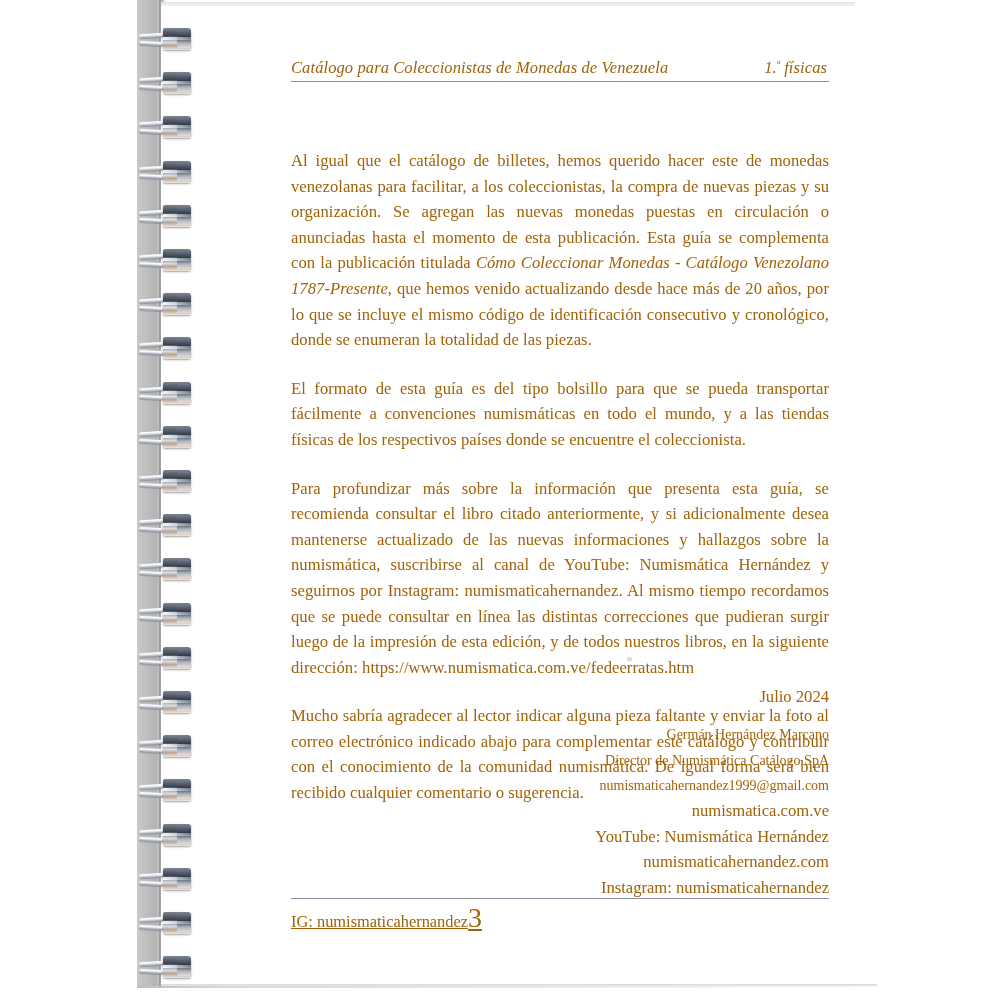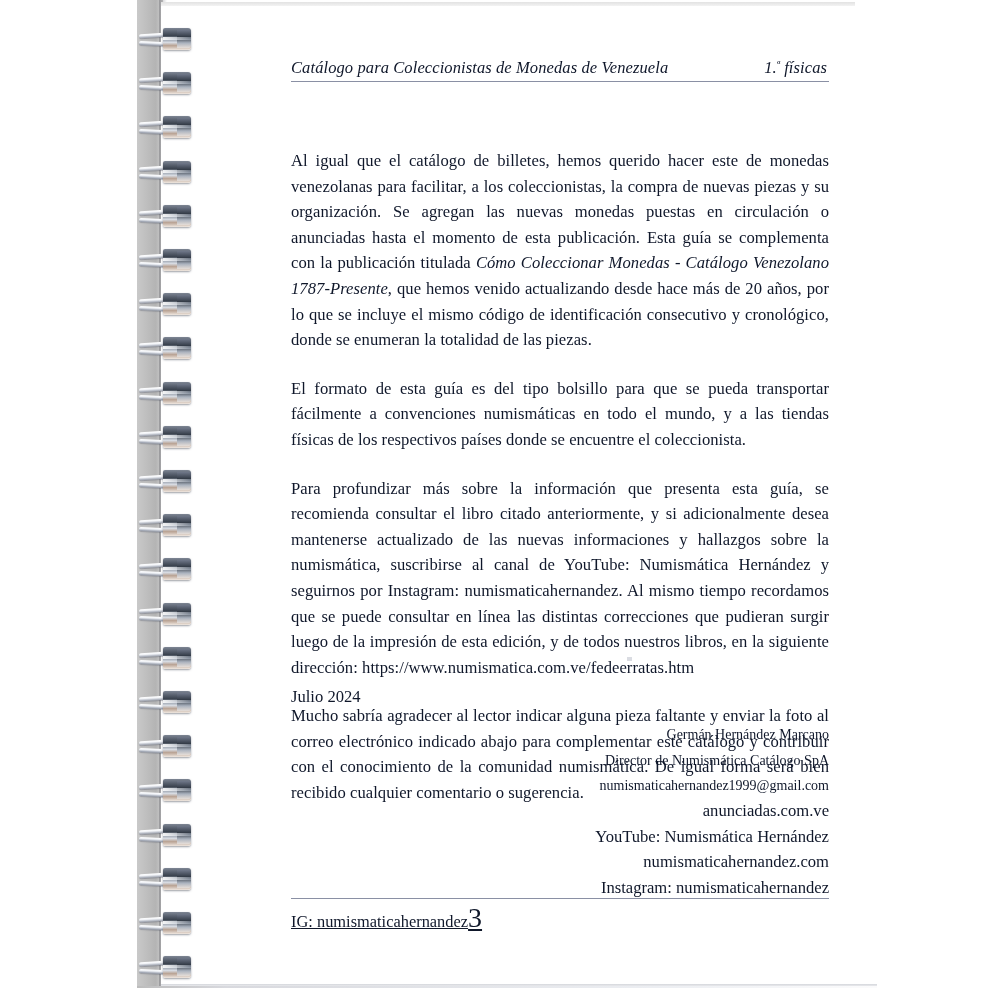--- a/index.html
+++ b/index.html
@@ -146,21 +146,21 @@
     border-radius: 0 2px 2px 0;
   }
 
   
   .content {
     position: absolute;
     left: 0;
     top: 0;
     width: 694px;
     height: 979px;
-    color: #0f172a;
+    color: #a16207;
   }
 
   .running-head {
     position: absolute;
     left: 130px;
     top: 52px;
     width: 538px;
     border-bottom: 1.4px solid #8a90a4;
     padding-bottom: 3px;
     display: flex;
@@ -202,21 +202,21 @@
   }
   p.para:last-child { margin-bottom: 0; }
   p.para .ital { font-style: italic; }
   .nowrap { white-space: nowrap; }
 
   .sign-date {
     position: absolute;
     left: 130px;
     top: 678px;
     width: 538px;
-    text-align: left;
+    text-align: right;
     font-size: 16.6px;
     line-height: 25.6px;
     padding-right: 2px;
   }
   .sign-block {
     position: absolute;
     left: 130px;
     top: 716px;
     width: 538px;
     text-align: right;
@@ -301,21 +301,21 @@
 
       <div class="sign-date">Julio 2024</div>
 
       <div class="sign-block">
         <div>Germán Hernández Marcano</div>
         <div>Director de Numismática Catálogo SpA</div>
         <div>numismaticahernandez1999@gmail.com</div>
       </div>
 
       <div class="contact-block">
-        <div>anunciadas.com.ve</div>
+        <div>numismatica.com.ve</div>
         <div>YouTube: Numismática Hernández</div>
         <div>numismaticahernandez.com</div>
         <div>Instagram: numismaticahernandez</div>
       </div>
 
       <div class="footer-rule"></div>
       <div class="footer">
         <span class="footer-ig">IG: numismaticahernandez</span>
         <span class="footer-page">3</span>
       </div>

